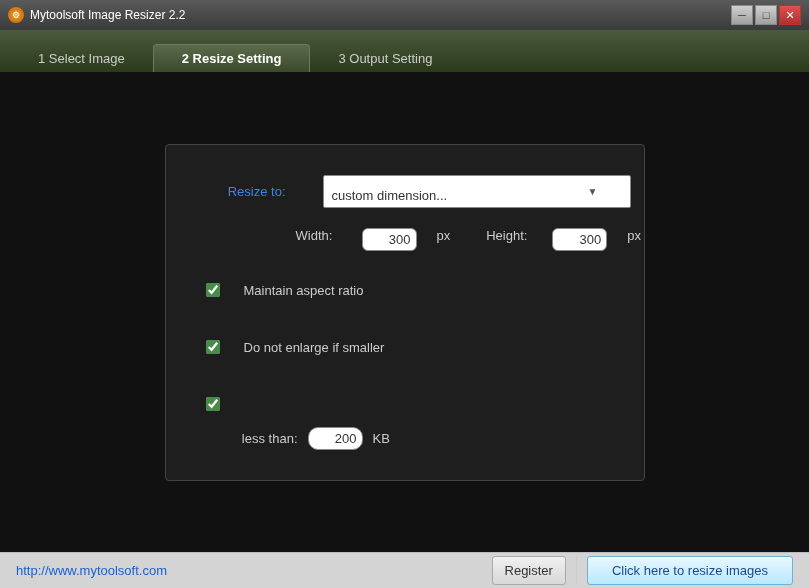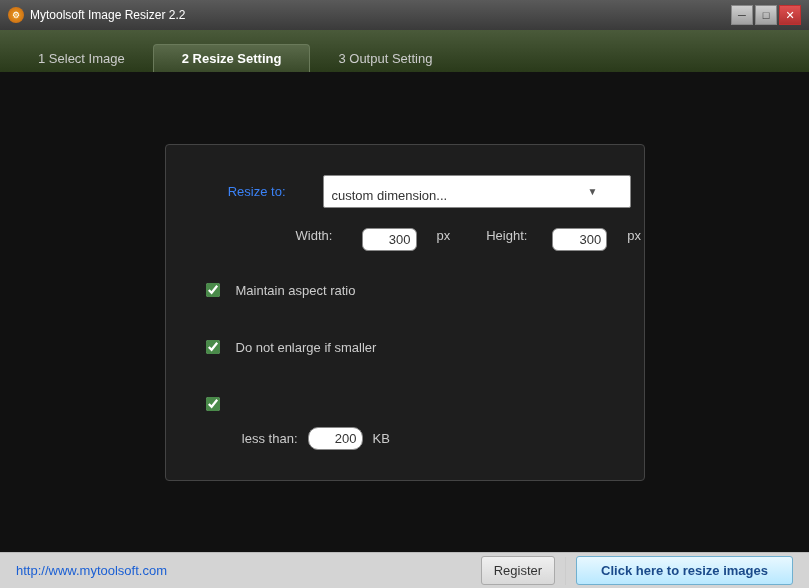--- a/index.html
+++ b/index.html
@@ -184,21 +184,21 @@
     .checkboxes-section {
       display: flex;
       flex-direction: column;
       gap: 10px;
       margin-bottom: 16px;
     }
 
     .checkbox-row {
       display: flex;
       align-items: flex-start;
-      gap: 16px;
+      gap: 24px;
       color: #ccc;
       margin-top: 32px;
     }
 
     .checkbox-input {
       width: 14px;
       height: 14px;
       cursor: pointer;
       accent-color: #4a8a4a;
     }
@@ -268,21 +268,21 @@
     }
 
     .btn-resize {
       padding: 6px 24px;
       background: linear-gradient(to bottom, #e8f8ff, #b8e8ff);
       border: 1px solid #70b0d0;
       border-radius: 3px;
       cursor: pointer;
       font-size: 13px;
       color: #1a4a8a;
-      font-weight: 700;
+      font-weight: 400;
     }
 
     .divider {
       height: 28px;
       width: 1px;
       background: #ccc;
     }
   </style>
 </head>
 <body>

